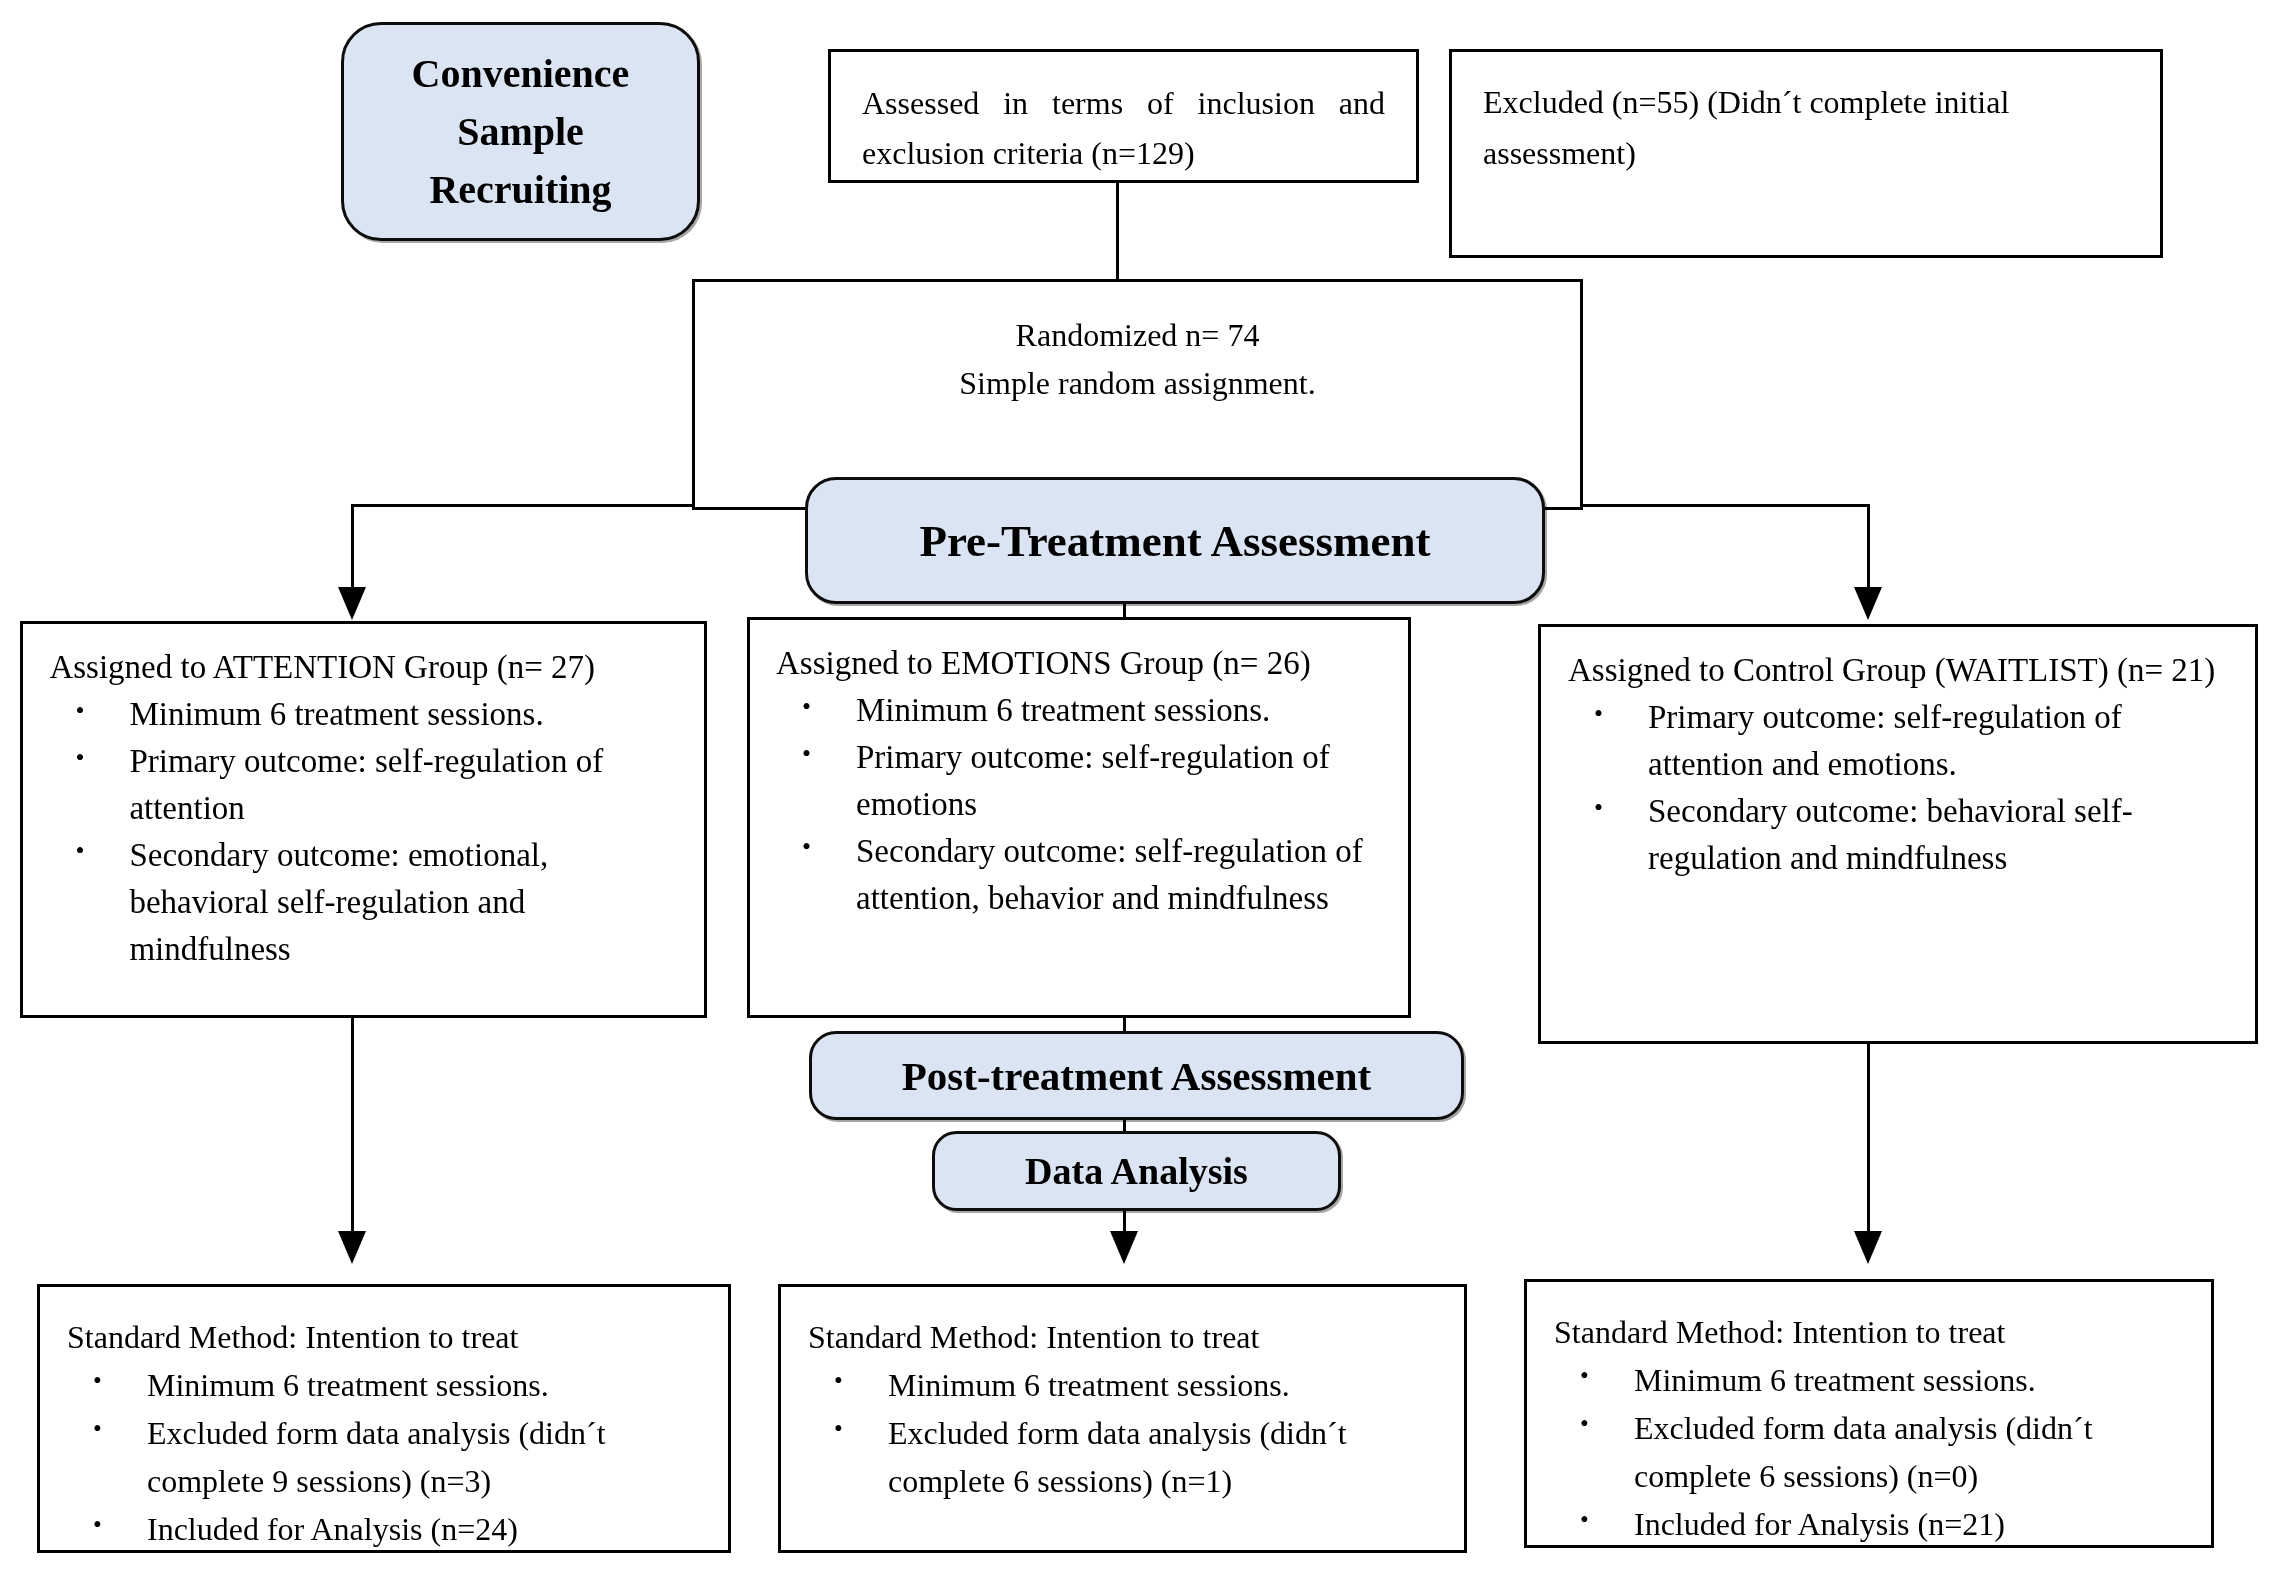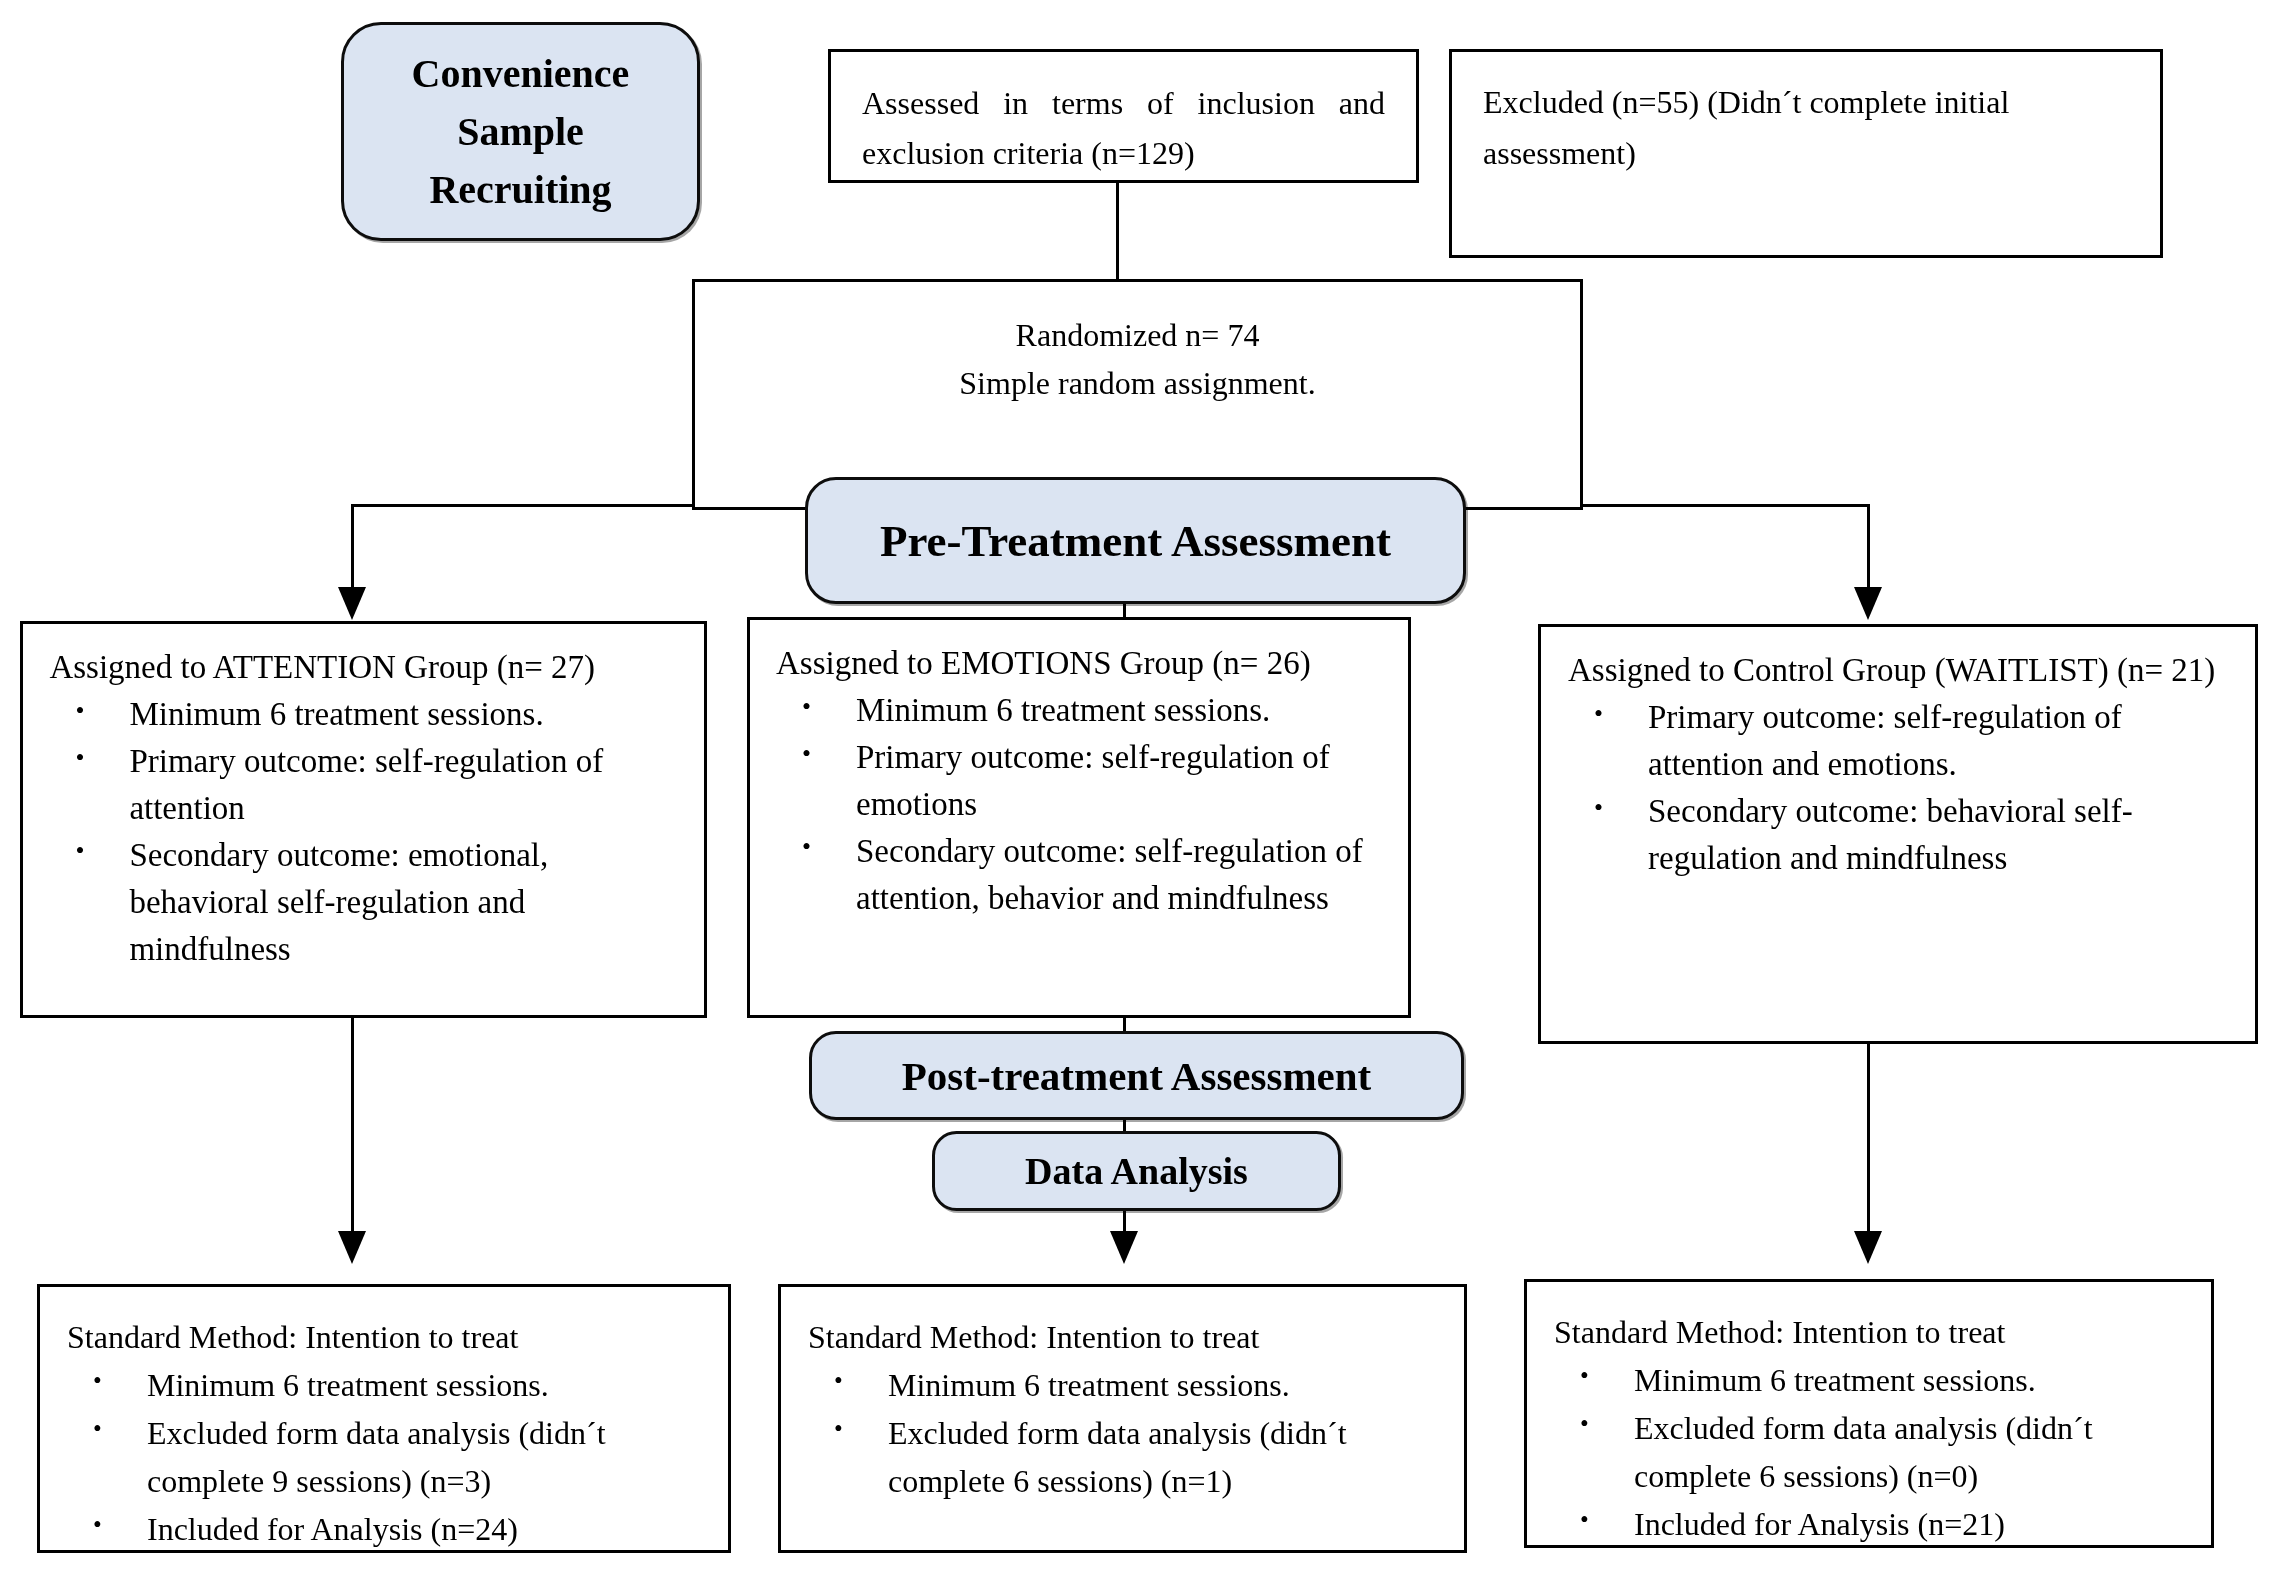--- a/index.html
+++ b/index.html
@@ -37,21 +37,21 @@
   }
   
   #node-recruiting { left: 341px; top: 22px; width: 359px; height: 219px; border-radius: 40px;
     font-size: 40px; font-weight: bold; line-height: 1.45; padding: 0 20.4px; }
   #node-assessed { left: 828px; top: 49px; width: 591px; height: 134px;
     font-size: 32px; line-height: 1.55; padding: 27px 31px 0 31px; text-align: justify; }
   #node-excluded { left: 1449px; top: 49px; width: 714px; height: 209px;
     font-size: 32px; line-height: 1.6; padding: 24.5px 102px 0 31px; }
   #node-randomized { left: 692px; top: 279px; width: 891px; height: 231px;
     font-size: 32px; line-height: 1.5; padding-top: 29px; text-align: center; }
-  #node-pretreat { left: 805px; top: 477px; width: 661px; height: 127px; border-radius: 31px;
+  #node-pretreat { left: 805px; top: 477px; width: 740px; height: 127px; border-radius: 31px;
     font-size: 45px; font-weight: bold; }
   #node-attention { left: 20.4px; top: 621px; width: 687px; height: 397px;
     font-size: 33px; line-height: 1.42; padding: 20.4px 68px 0 26px; }
   #node-emotions { left: 747px; top: 617px; width: 664px; height: 401px;
     font-size: 33px; line-height: 1.42; padding: 20.4px 41px 0 26px; }
   #node-waitlist { left: 1538px; top: 624px; width: 720px; height: 420px;
     font-size: 33px; line-height: 1.42; padding: 20.4px 34px 0 27px; }
   #node-posttreat { left: 809px; top: 1031px; width: 655px; height: 89px; border-radius: 27px;
     font-size: 41px; font-weight: bold; justify-content: center; }
   #node-dataanalysis { left: 932px; top: 1131px; width: 409px; height: 80px; border-radius: 24.5px;

